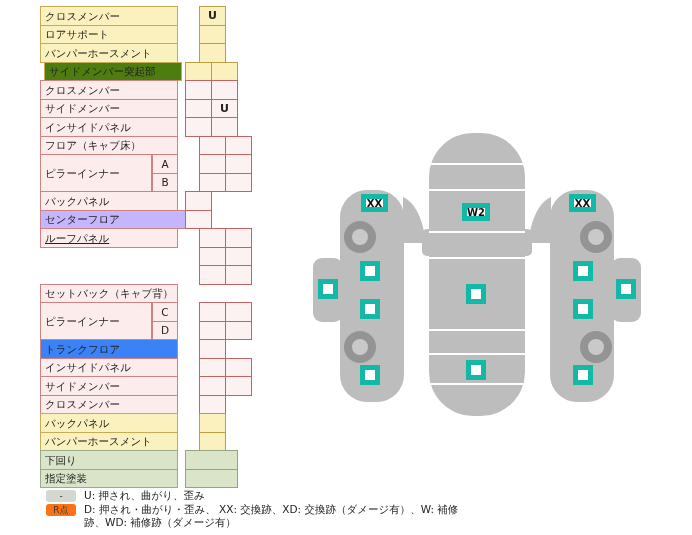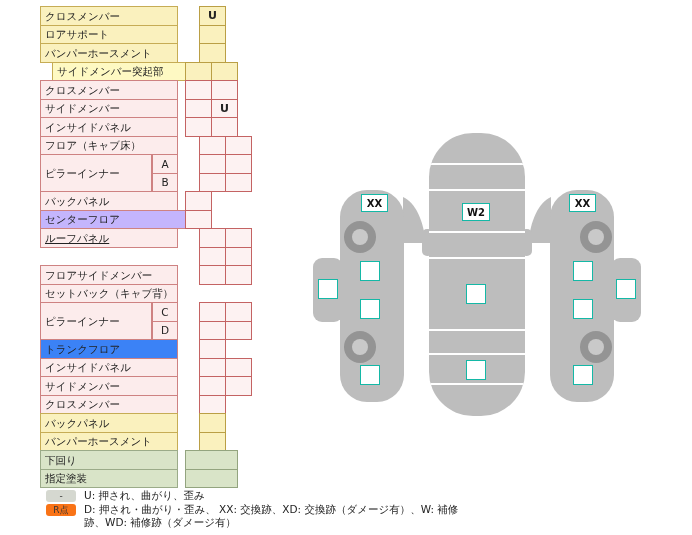--- a/index.html
+++ b/index.html
@@ -17,21 +17,21 @@
     overflow:hidden;white-space:nowrap;color:#222;
   }
   .part-label{padding-left:4px;}
   .part-sublabel{justify-content:center;}
   .part-cell{justify-content:center;font-size:11px;font-weight:bold;cursor:pointer;}
   
   #car-diagram{position:absolute;left:0;top:0;pointer-events:none;}
   #diagram-marks{position:absolute;left:0;top:0;width:692px;height:535px;}
   .mark{
     position:absolute;box-sizing:border-box;background:#ffffff;
-    border:1px solid #14b8a6;display:flex;align-items:center;justify-content:center;
+    border:5px solid #14b8a6;display:flex;align-items:center;justify-content:center;
     font-size:10px;font-weight:bold;color:#111;cursor:pointer;
   }
   
   #legend{position:absolute;left:38px;top:489px;font-size:10.5px;}
   .legend-row{display:flex;align-items:flex-start;margin-bottom:1px;}
   .legend-key{
     width:30px;min-width:30px;height:12px;border-radius:3px;
     display:flex;align-items:center;justify-content:center;
     font-size:9px;margin:1px 8px 0 8px;color:#333;
   }
@@ -42,21 +42,21 @@
 </head>
 <body>
 
 <div id="parts-table">
     <div class="prow part-label" style="left: 0px; top: 0px; width: 138px; height: 19.5px; background: rgb(250, 241, 190); border-color: rgb(198, 172, 85);">クロスメンバー</div>
     <div class="prow part-cell" style="left: 159px; top: 0px; width: 27px; height: 19.5px; background: rgb(250, 241, 190); border-color: rgb(186, 159, 69);">U</div>
     <div class="prow part-label" style="left: 0px; top: 18.5px; width: 138px; height: 19.5px; background: rgb(250, 241, 190); border-color: rgb(198, 172, 85);">ロアサポート</div>
     <div class="prow part-cell" style="left: 159px; top: 18.5px; width: 27px; height: 19.5px; background: rgb(250, 241, 190); border-color: rgb(186, 159, 69);"></div>
     <div class="prow part-label" style="left: 0px; top: 37px; width: 138px; height: 19.5px; background: rgb(250, 241, 190); border-color: rgb(198, 172, 85);">バンパーホースメント</div>
     <div class="prow part-cell" style="left: 159px; top: 37px; width: 27px; height: 19.5px; background: rgb(250, 241, 190); border-color: rgb(186, 159, 69);"></div>
-    <div class="prow part-label" style="left: 12px; top: 55.5px; width: 138px; height: 19.5px; background: #fef9c3; border-color: rgb(198, 172, 85);">サイドメンバー突起部</div>
+    <div class="prow part-label" style="left: 4px; top: 55.5px; width: 138px; height: 19.5px; background: #4d7c0f; border-color: rgb(198, 172, 85);">サイドメンバー突起部</div>
     <div class="prow part-cell" style="left: 145px; top: 55.5px; width: 27px; height: 19.5px; background: rgb(250, 241, 190); border-color: rgb(186, 159, 69);"></div>
     <div class="prow part-cell" style="left: 171px; top: 55.5px; width: 27px; height: 19.5px; background: rgb(250, 241, 190); border-color: rgb(186, 159, 69);"></div>
     <div class="prow part-label" style="left: 0px; top: 74px; width: 138px; height: 19.5px; background: rgb(252, 236, 236); border-color: rgb(206, 130, 130);">クロスメンバー</div>
     <div class="prow part-cell" style="left: 145px; top: 74px; width: 27px; height: 19.5px; background: rgb(253, 242, 242); border-color: rgb(196, 99, 99);"></div>
     <div class="prow part-cell" style="left: 171px; top: 74px; width: 27px; height: 19.5px; background: rgb(253, 242, 242); border-color: rgb(196, 99, 99);"></div>
     <div class="prow part-label" style="left: 0px; top: 92.5px; width: 138px; height: 19.5px; background: rgb(252, 236, 236); border-color: rgb(206, 130, 130);">サイドメンバー</div>
     <div class="prow part-cell" style="left: 145px; top: 92.5px; width: 27px; height: 19.5px; background: rgb(253, 242, 242); border-color: rgb(196, 99, 99);"></div>
     <div class="prow part-cell" style="left: 171px; top: 92.5px; width: 27px; height: 19.5px; background: rgb(253, 242, 242); border-color: rgb(196, 99, 99);">U</div>
     <div class="prow part-label" style="left: 0px; top: 111px; width: 138px; height: 19.5px; background: rgb(252, 236, 236); border-color: rgb(206, 130, 130);">インサイドパネル</div>
     <div class="prow part-cell" style="left: 145px; top: 111px; width: 27px; height: 19.5px; background: rgb(253, 242, 242); border-color: rgb(196, 99, 99);"></div>
@@ -73,21 +73,20 @@
     <div class="prow part-cell" style="left: 185px; top: 166.5px; width: 27px; height: 19.5px; background: rgb(253, 242, 242); border-color: rgb(196, 99, 99);"></div>
     <div class="prow part-label" style="left: 0px; top: 185px; width: 138px; height: 19.5px; background: rgb(252, 236, 236); border-color: rgb(206, 130, 130);">バックパネル</div>
     <div class="prow part-cell" style="left: 145px; top: 185px; width: 27px; height: 19.5px; background: rgb(253, 242, 242); border-color: rgb(196, 99, 99);"></div>
     <div class="prow part-label" style="left: 0px; top: 203.5px; width: 146px; height: 19.5px; background: #c4b5fd; border-color: rgb(206, 130, 130);">センターフロア</div>
     <div class="prow part-cell" style="left: 145px; top: 203.5px; width: 27px; height: 19.5px; background: rgb(253, 242, 242); border-color: rgb(196, 99, 99);"></div>
     <div class="prow part-label" style="left: 0px; top: 222px; width: 138px; height: 19.5px; background: rgb(252, 236, 236); border-color: rgb(206, 130, 130); text-decoration: underline;">ルーフパネル</div>
     <div class="prow part-cell" style="left: 159px; top: 222px; width: 27px; height: 19.5px; background: rgb(253, 242, 242); border-color: rgb(196, 99, 99);"></div>
     <div class="prow part-cell" style="left: 185px; top: 222px; width: 27px; height: 19.5px; background: rgb(253, 242, 242); border-color: rgb(196, 99, 99);"></div>
     <div class="prow part-cell" style="left: 159px; top: 240.5px; width: 27px; height: 19.5px; background: rgb(253, 242, 242); border-color: rgb(196, 99, 99);"></div>
     <div class="prow part-cell" style="left: 185px; top: 240.5px; width: 27px; height: 19.5px; background: rgb(253, 242, 242); border-color: rgb(196, 99, 99);"></div>
-    <div class="prow part-label" style="left: 0px; top: 259px; width: 138px; height: 19.5px; background: rgb(252, 236, 236); border-color: rgb(206, 130, 130);">フロアサイドメンバー</div>
     <div class="prow part-cell" style="left: 159px; top: 259px; width: 27px; height: 19.5px; background: rgb(253, 242, 242); border-color: rgb(196, 99, 99);"></div>
     <div class="prow part-cell" style="left: 185px; top: 259px; width: 27px; height: 19.5px; background: rgb(253, 242, 242); border-color: rgb(196, 99, 99);"></div>
     <div class="prow part-label" style="left: 0px; top: 277.5px; width: 138px; height: 19.5px; background: rgb(252, 236, 236); border-color: rgb(206, 130, 130);">セットバック（キャブ背）</div>
     <div class="prow part-label" style="left: 0px; top: 296px; width: 112px; height: 38px; background: rgb(252, 236, 236); border-color: rgb(206, 130, 130);">ピラーインナー</div>
     <div class="prow part-sublabel" style="left: 112px; top: 296px; width: 26px; height: 19.5px; background: rgb(252, 236, 236); border-color: rgb(206, 130, 130);">C</div>
     <div class="prow part-cell" style="left: 159px; top: 296px; width: 27px; height: 19.5px; background: rgb(253, 242, 242); border-color: rgb(196, 99, 99);"></div>
     <div class="prow part-cell" style="left: 185px; top: 296px; width: 27px; height: 19.5px; background: rgb(253, 242, 242); border-color: rgb(196, 99, 99);"></div>
     <div class="prow part-sublabel" style="left: 112px; top: 314.5px; width: 26px; height: 19.5px; background: rgb(252, 236, 236); border-color: rgb(206, 130, 130);">D</div>
     <div class="prow part-cell" style="left: 159px; top: 314.5px; width: 27px; height: 19.5px; background: rgb(253, 242, 242); border-color: rgb(196, 99, 99);"></div>
     <div class="prow part-cell" style="left: 185px; top: 314.5px; width: 27px; height: 19.5px; background: rgb(253, 242, 242); border-color: rgb(196, 99, 99);"></div>

